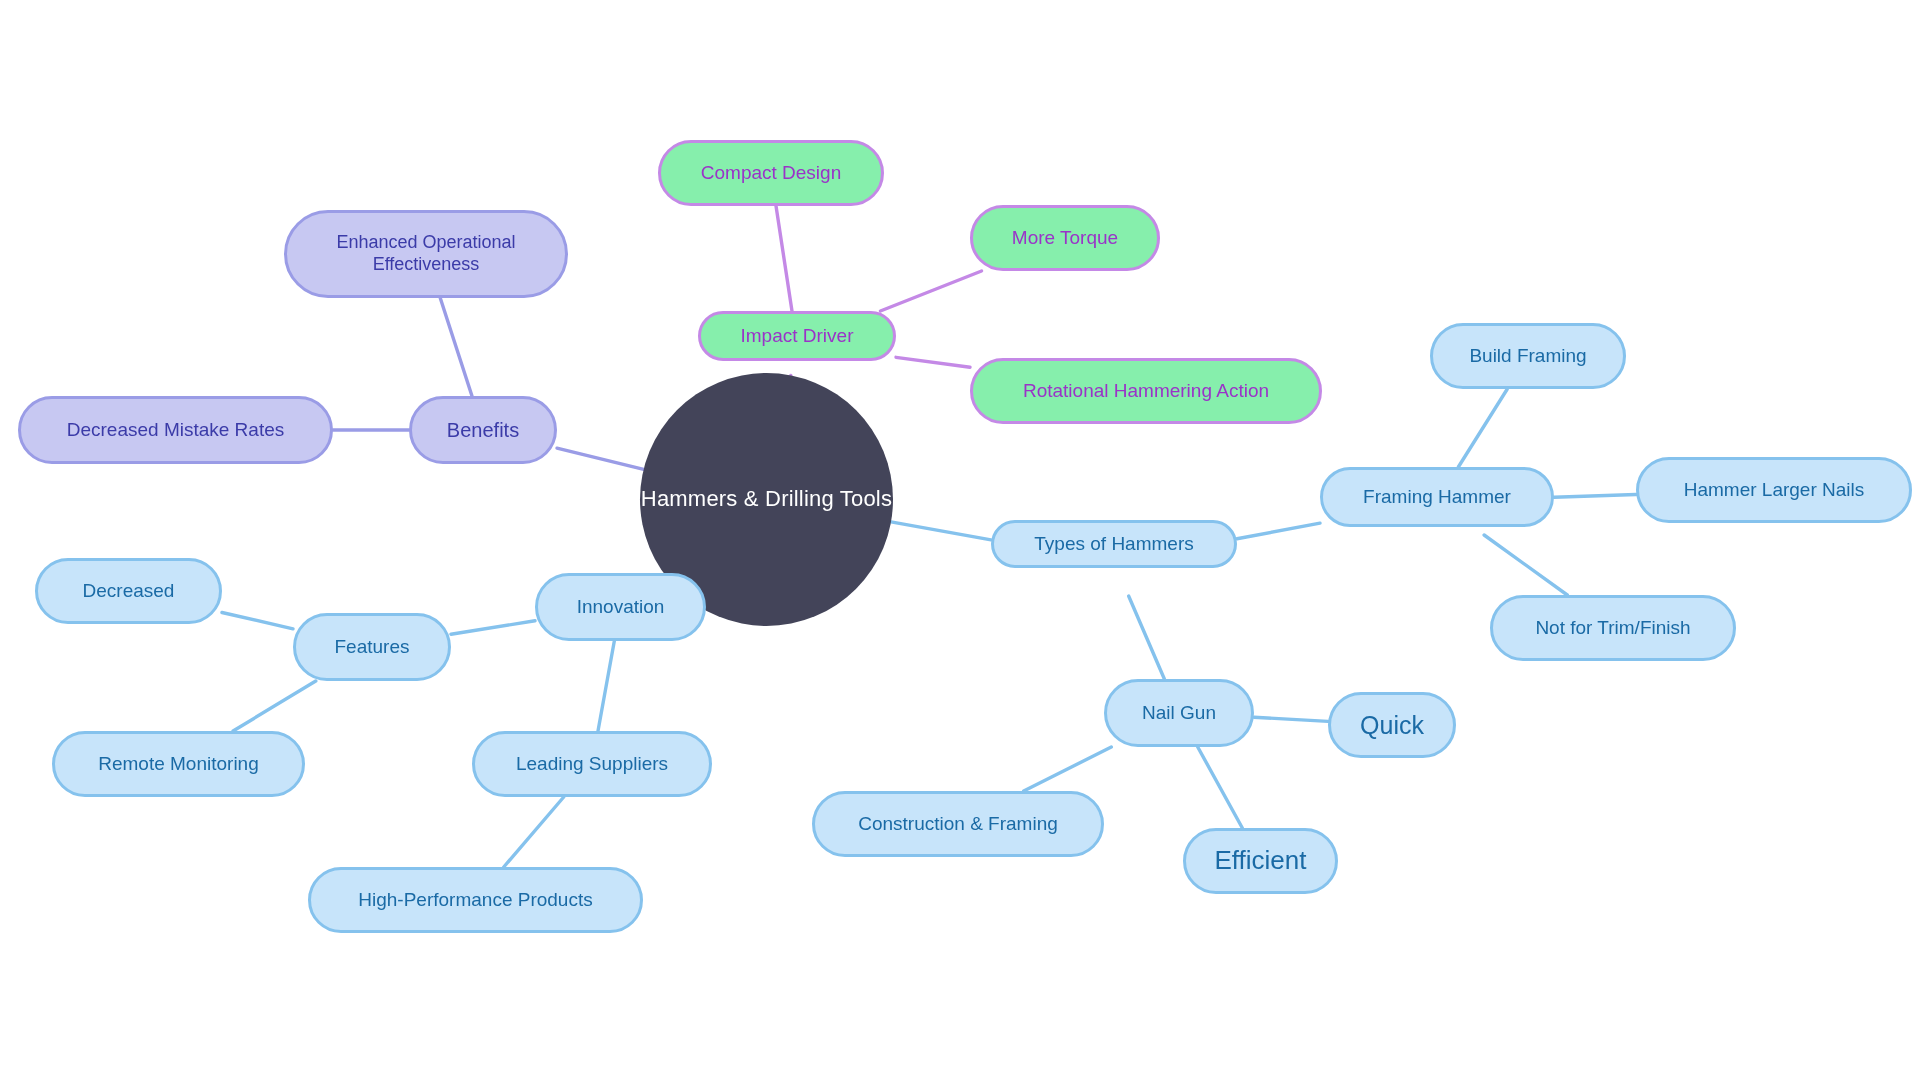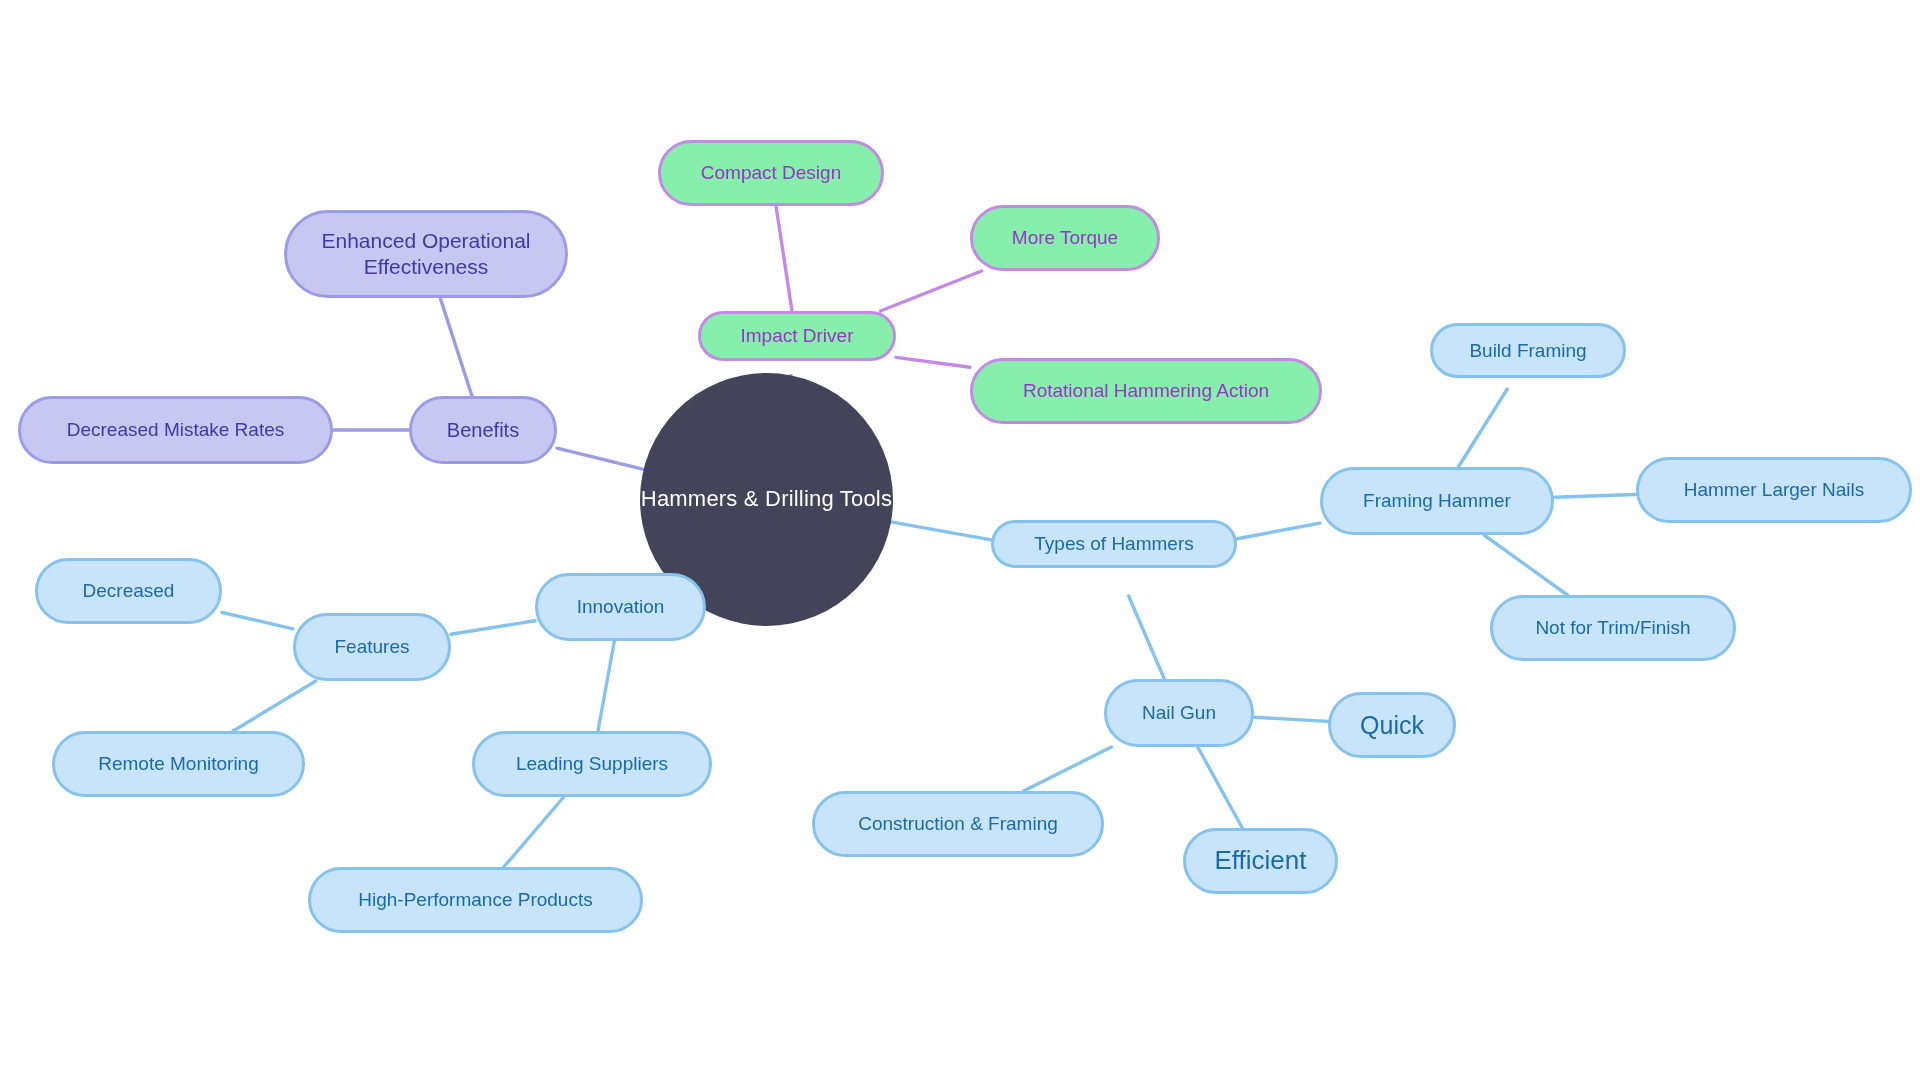--- a/index.html
+++ b/index.html
@@ -99,21 +99,21 @@
     </svg>
 
   <div class="node root theme-dark" style="left:640px; top:373px; width:253px; height:253px;">
     <span>Hammers &amp; Drilling Tools</span>
   </div>
 
   <div class="node pill theme-lavender" style="left:409px; top:396px; width:148px; height:68px; font-size:20px;">
     <span>Benefits</span>
   </div>
 
-  <div class="node pill theme-lavender" style="left:284px; top:210px; width:284px; height:88px; font-size:21px;">
+  <div class="node pill theme-lavender" style="left:284px; top:210px; width:284px; height:88px; font-size:18px;">
     <span>Enhanced Operational
 Effectiveness</span>
   </div>
 
   <div class="node pill theme-lavender" style="left:18px; top:396px; width:315px; height:68px; font-size:19px;">
     <span>Decreased Mistake Rates</span>
   </div>
 
   <div class="node pill theme-violet" style="left:698px; top:311px; width:198px; height:50px; font-size:19px;">
     <span>Impact Driver</span>
@@ -128,25 +128,25 @@
   </div>
 
   <div class="node pill theme-violet" style="left:970px; top:358px; width:352px; height:66px; font-size:19px;">
     <span>Rotational Hammering Action</span>
   </div>
 
   <div class="node pill theme-blue" style="left:991px; top:520px; width:246px; height:48px; font-size:19px;">
     <span>Types of Hammers</span>
   </div>
 
-  <div class="node pill theme-blue" style="left:1320px; top:467px; width:234px; height:68px; font-size:19px;">
+  <div class="node pill theme-blue" style="left:1320px; top:467px; width:234px; height:60px; font-size:19px;">
     <span>Framing Hammer</span>
   </div>
 
-  <div class="node pill theme-blue" style="left:1430px; top:323px; width:196px; height:55px; font-size:19px;">
+  <div class="node pill theme-blue" style="left:1430px; top:323px; width:196px; height:66px; font-size:19px;">
     <span>Build Framing</span>
   </div>
 
   <div class="node pill theme-blue" style="left:1636px; top:457px; width:276px; height:66px; font-size:19px;">
     <span>Hammer Larger Nails</span>
   </div>
 
   <div class="node pill theme-blue" style="left:1490px; top:595px; width:246px; height:66px; font-size:19px;">
     <span>Not for Trim/Finish</span>
   </div>

